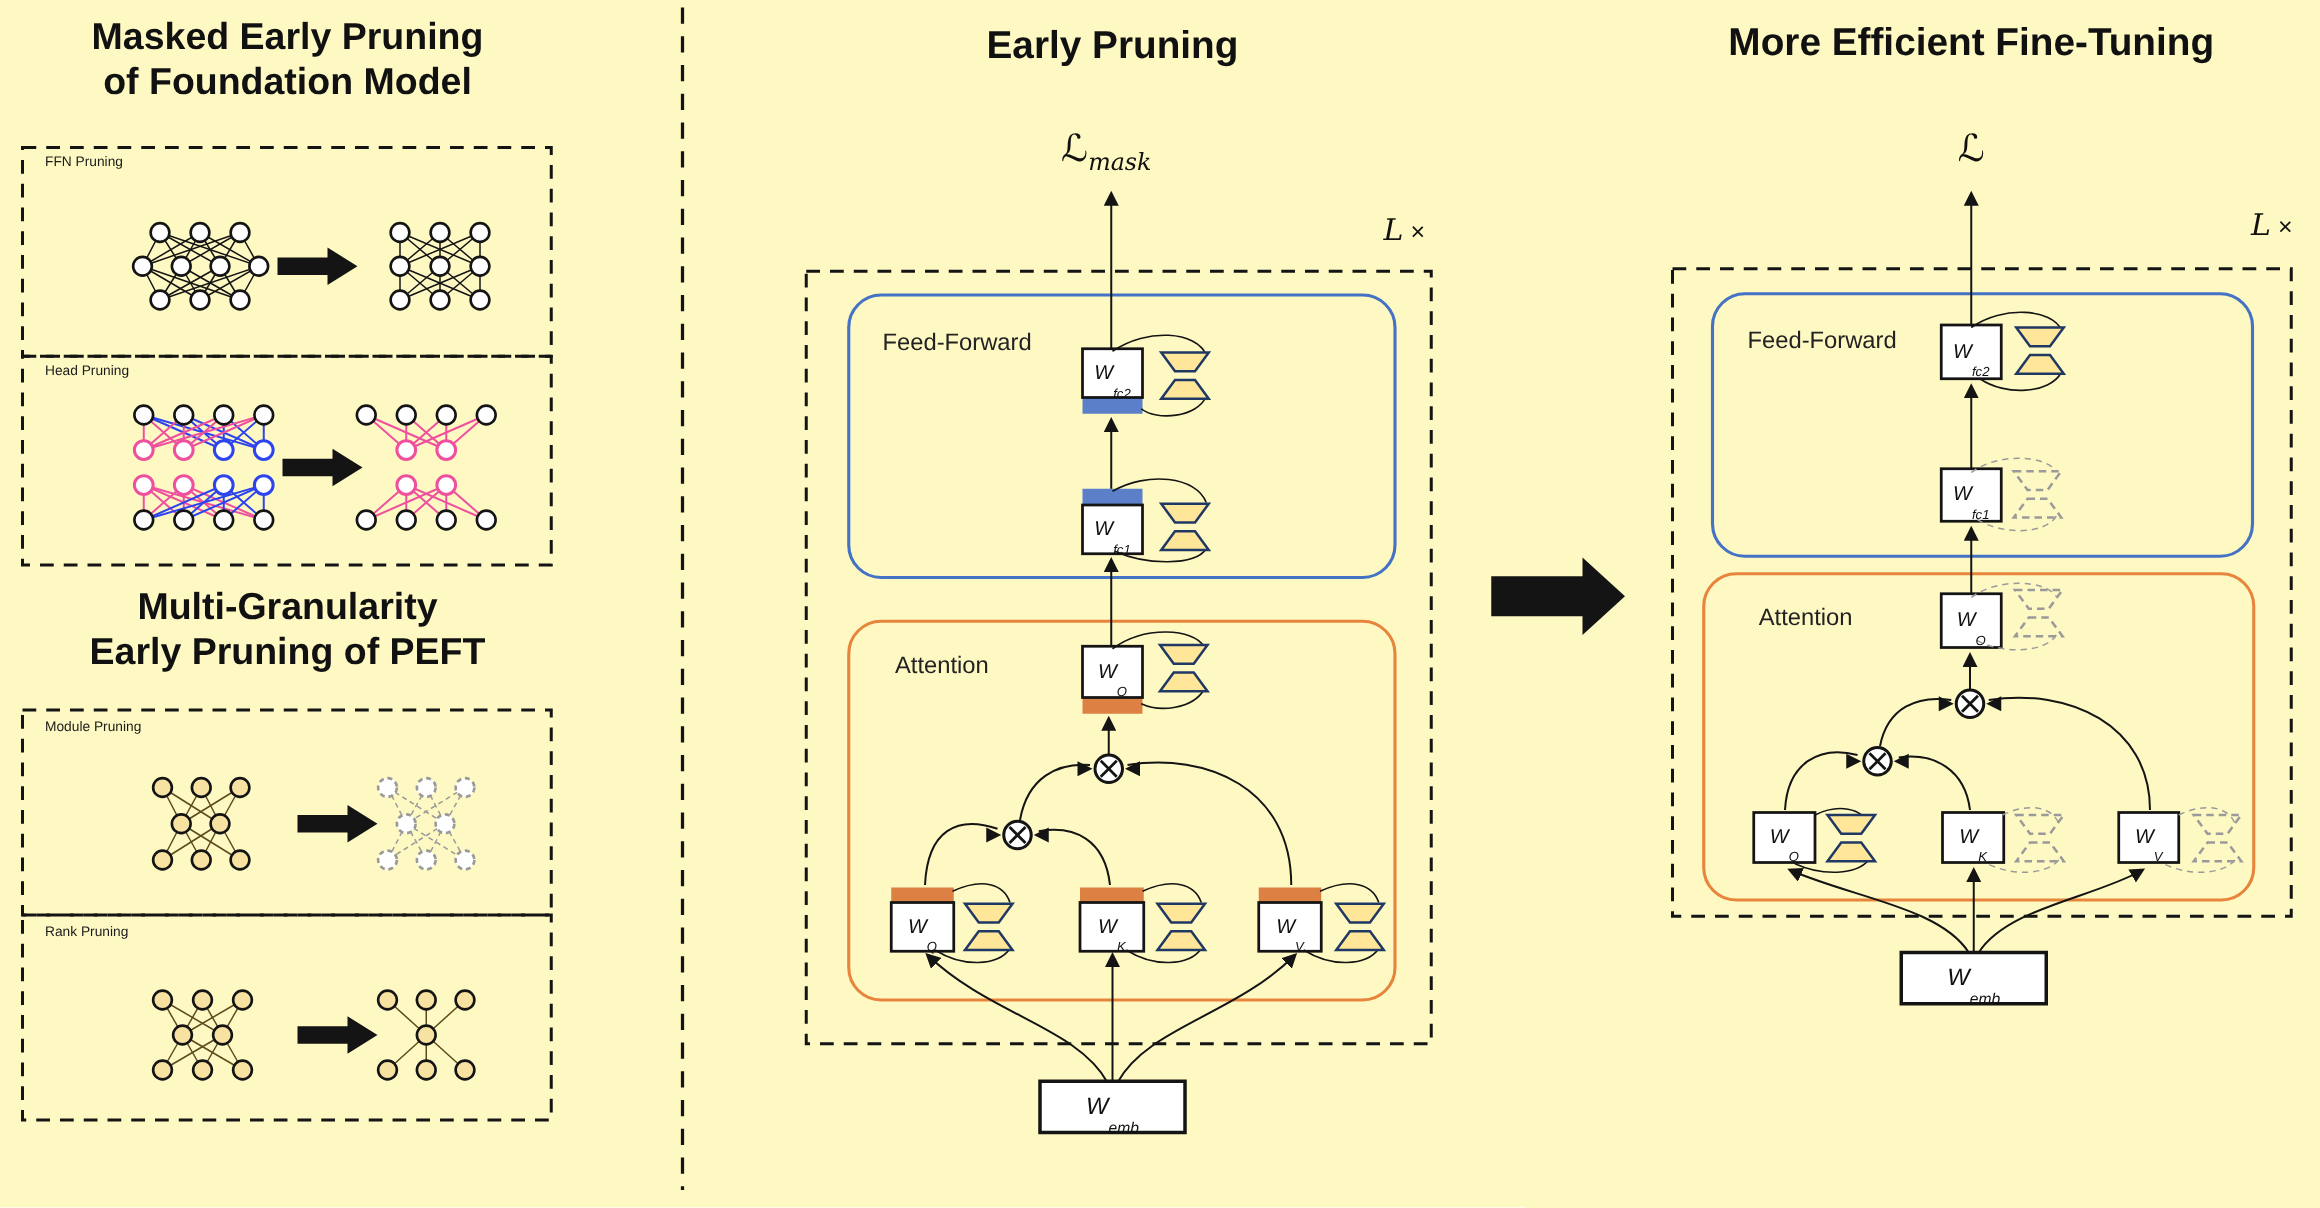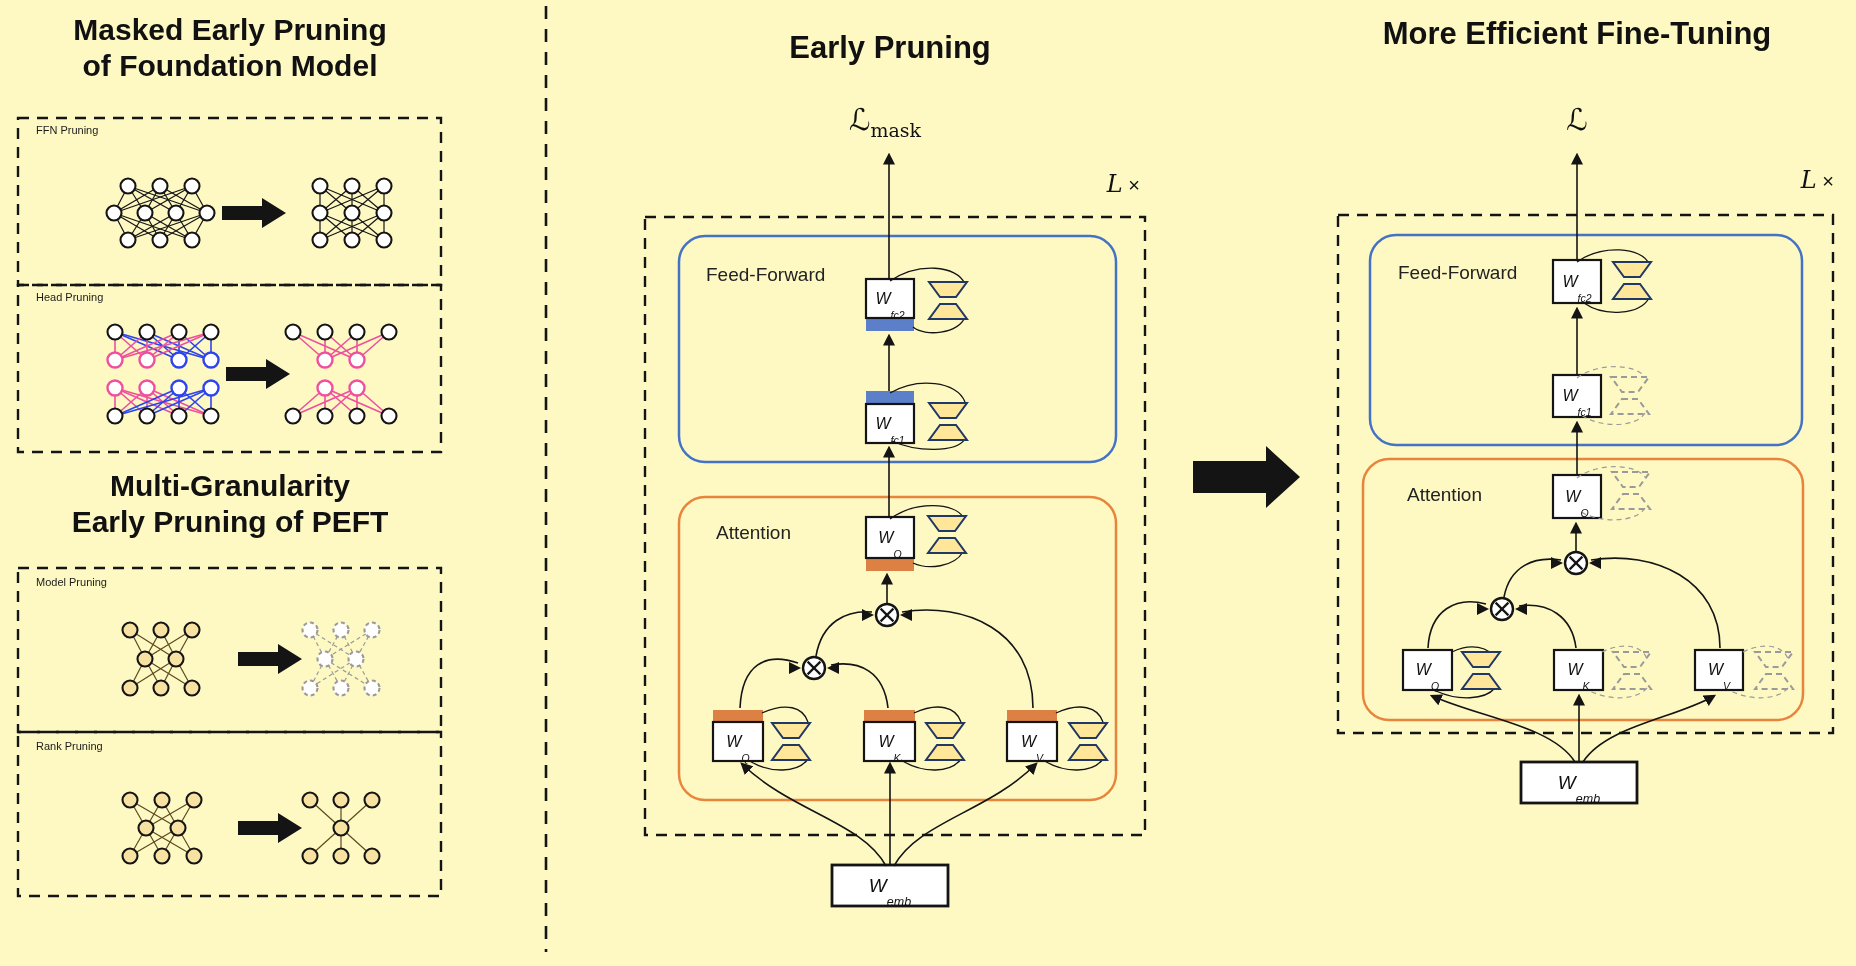--- a/index.html
+++ b/index.html
@@ -5,21 +5,21 @@
   html,body{margin:0;padding:0;background:#ffffff;}
   #fig{position:relative;width:1856px;height:966px;overflow:hidden;background:#fef9c3;
        font-family:"Liberation Sans",sans-serif;color:#161616;}
   #fig svg{position:absolute;left:0;top:0;}
   .lbl{position:absolute;white-space:nowrap;}
   .big-title{font-size:30px;line-height:36px;font-weight:600;text-align:center;color:#111;}
   .panel-title{font-size:31px;font-weight:600;text-align:center;color:#111;}
   .box-label{font-size:11px;color:#1b1b1b;}
   .sect-label{font-size:19px;color:#222;}
   .loss{text-align:center;font-size:30px;color:#111;font-family:"DejaVu Sans",sans-serif;}
-  .loss sub{font-size:19px;font-family:"DejaVu Serif",serif;}
+  .loss sub{font-size:19px;font-style:italic;font-family:"DejaVu Serif",serif;}
   .lx{font-size:20px;text-align:right;color:#111;}
   .lx i{font-size:24px;font-family:"DejaVu Serif",serif;}
   .wl{display:flex;align-items:center;justify-content:center;font-size:16px;color:#111;}
   .wl i{font-style:italic;}
   .wl sub{font-size:10.5px;font-style:italic;margin-top:32px;}
   .wl.emb{font-size:19px;}
   .wl.emb sub{font-size:12.5px;}
 </style>
 </head>
 <body>
@@ -457,24 +457,24 @@
   <div class="lbl big-title" style="left:8px;top:12px;width:444px;">
     <div>Masked Early Pruning</div>
     <div>of Foundation Model</div>
   </div>
   <div class="lbl box-label" style="left:36px;top:124px;">FFN Pruning</div>
   <div class="lbl box-label" style="left:36px;top:291px;">Head Pruning</div>
   <div class="lbl big-title" style="left:8px;top:468px;width:444px;">
     <div>Multi-Granularity</div>
     <div>Early Pruning of PEFT</div>
   </div>
-  <div class="lbl box-label" style="left:36px;top:576px;">Model Pruning</div>
+  <div class="lbl box-label" style="left:36px;top:576px;">Module Pruning</div>
   <div class="lbl box-label" style="left:36px;top:740px;">Rank Pruning</div>
 
-  <div class="lbl panel-title" style="left:640px;top:30px;width:500px;">Early Pruning</div>
+  <div class="lbl panel-title" style="left:640px;top:18px;width:500px;">Early Pruning</div>
   <div class="lbl loss" style="left:795px;top:102px;width:180px;"><span>ℒ</span><sub>mask</sub></div>
   <div class="lbl lx" style="left:1062px;top:170px;width:78px;"><i>L</i> <span>×</span></div>
   <div class="lbl sect-label" style="left:706px;top:264px;">Feed-Forward</div>
   <div class="lbl sect-label" style="left:716px;top:522px;">Attention</div>
 
   <div class="lbl panel-title" style="left:1274px;top:16px;width:606px;">More Efficient Fine-Tuning</div>
   <div class="lbl loss" style="left:1487px;top:102px;width:180px;">ℒ</div>
   <div class="lbl lx" style="left:1756px;top:166px;width:78px;"><i>L</i> <span>×</span></div>
   <div class="lbl sect-label" style="left:1398px;top:262px;">Feed-Forward</div>
   <div class="lbl sect-label" style="left:1407px;top:484px;">Attention</div>

